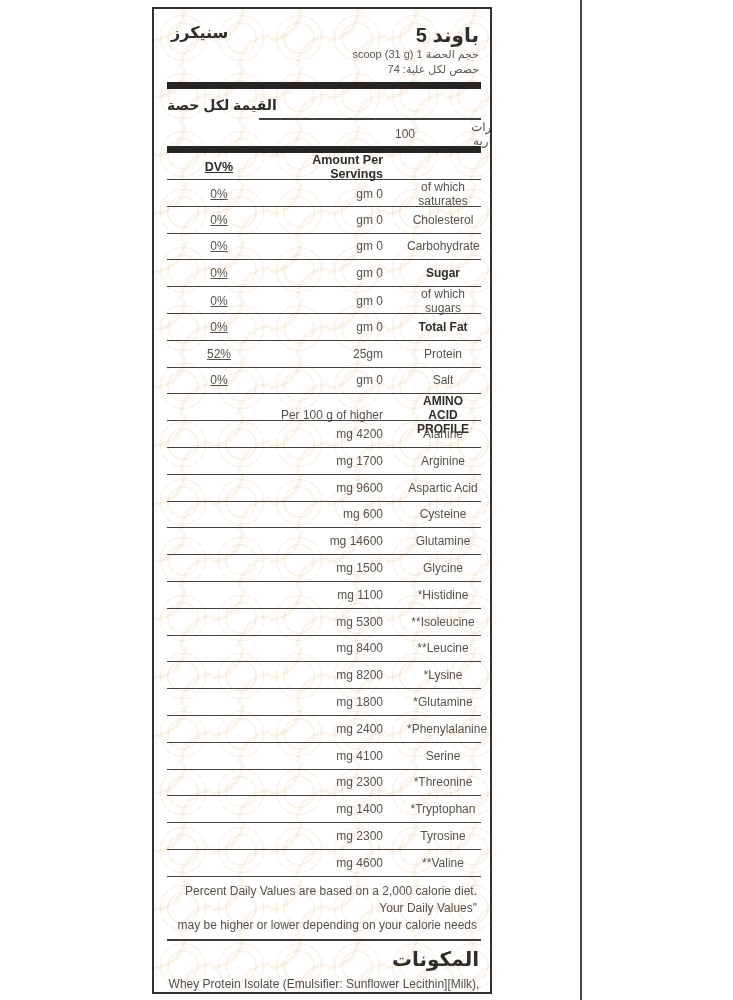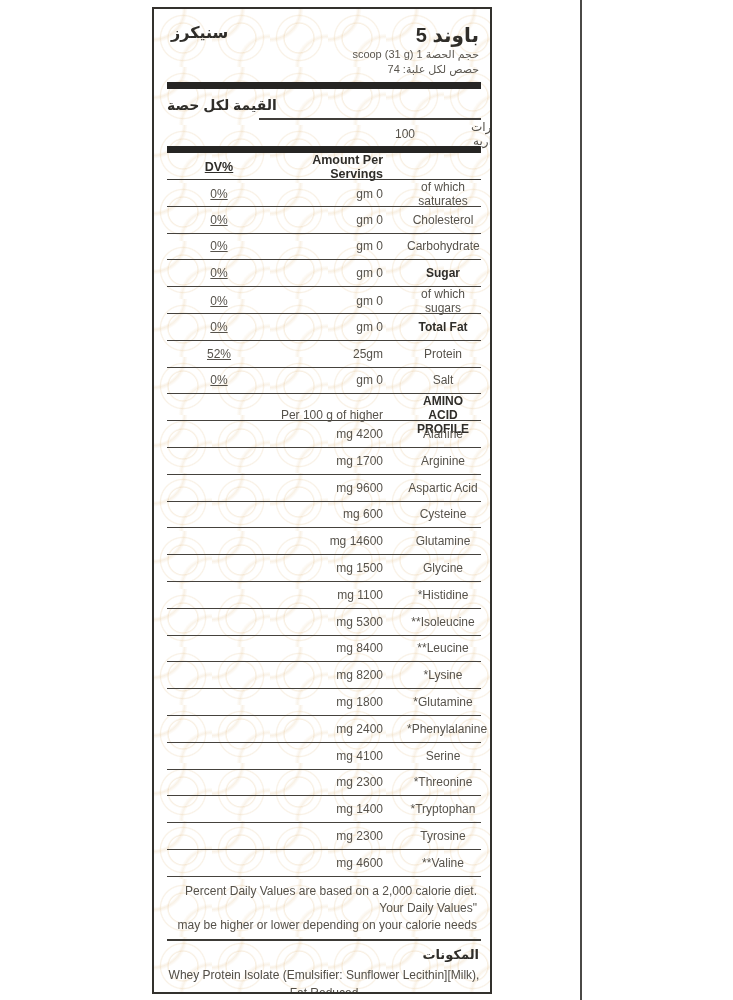--- a/index.html
+++ b/index.html
@@ -44,21 +44,21 @@
   .bold-txt{font-weight:bold;color:#2f2d29;}
   .calories-row{border-bottom:none;height:26px;gap:32px;}
   .table-head{height:26px;border-bottom:1.5px solid #3c3a36;}
   .table-head .cell-dv,.table-head .cell-amount{font-weight:bold;color:#2f2d29;font-size:12.5px;}
   .footnote{
     text-align:right;font-size:12px;line-height:17px;color:#55514a;
     padding:6px 4px 5px 10px;
   }
   .divider{height:2px;background:#3c3a36;}
   .ingredients-title{
-    text-align:right;font-size:13px;font-weight:bold;color:#2f2d29;
+    text-align:right;font-size:20px;font-weight:bold;color:#2f2d29;
     padding:6px 2px 2px 0;
   }
   .ingredients-text{
     text-align:center;font-size:12px;line-height:18px;color:#514d46;
     padding:2px 0 4px 0;
   }
 </style>
 </head>
 <body>
 

